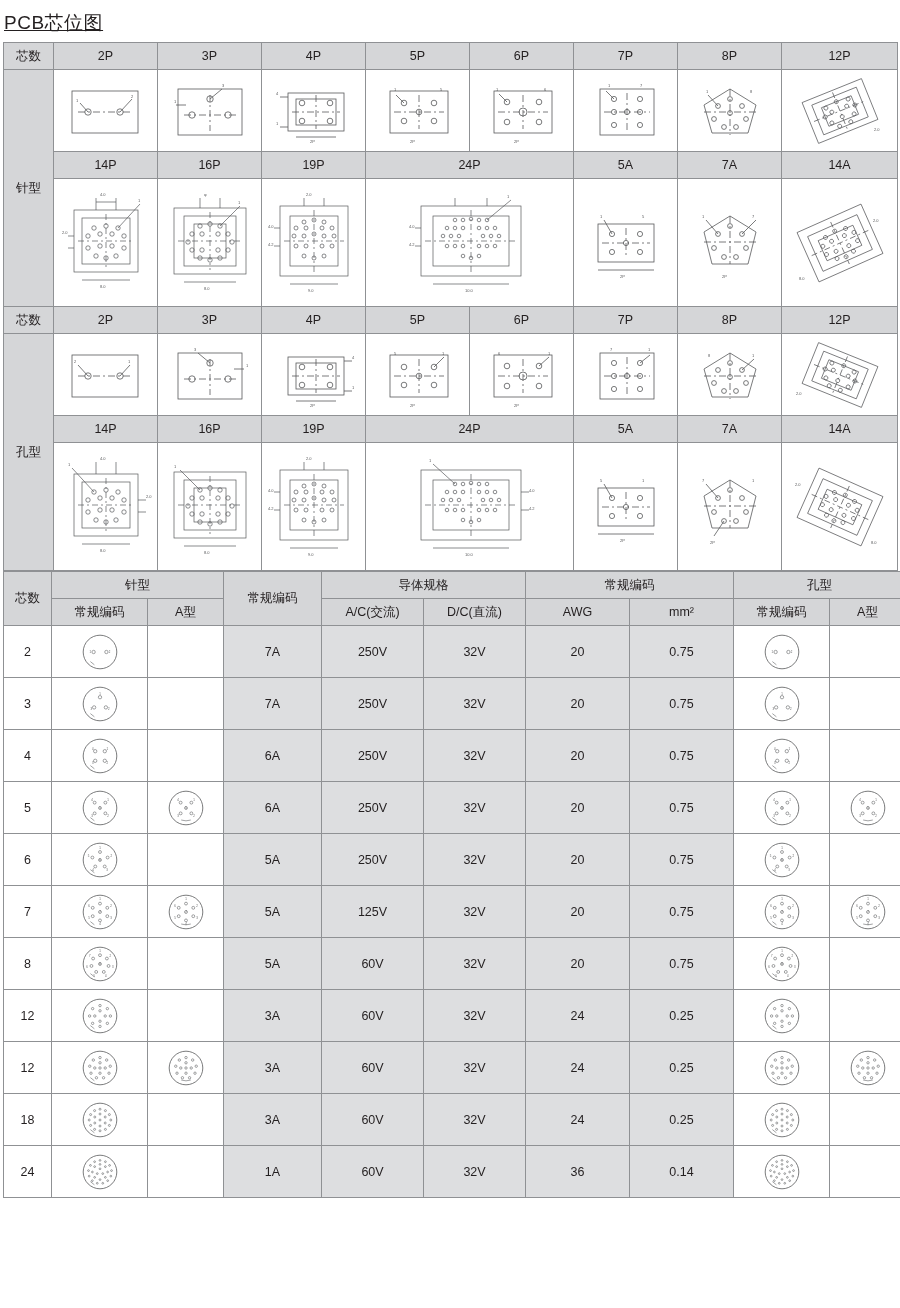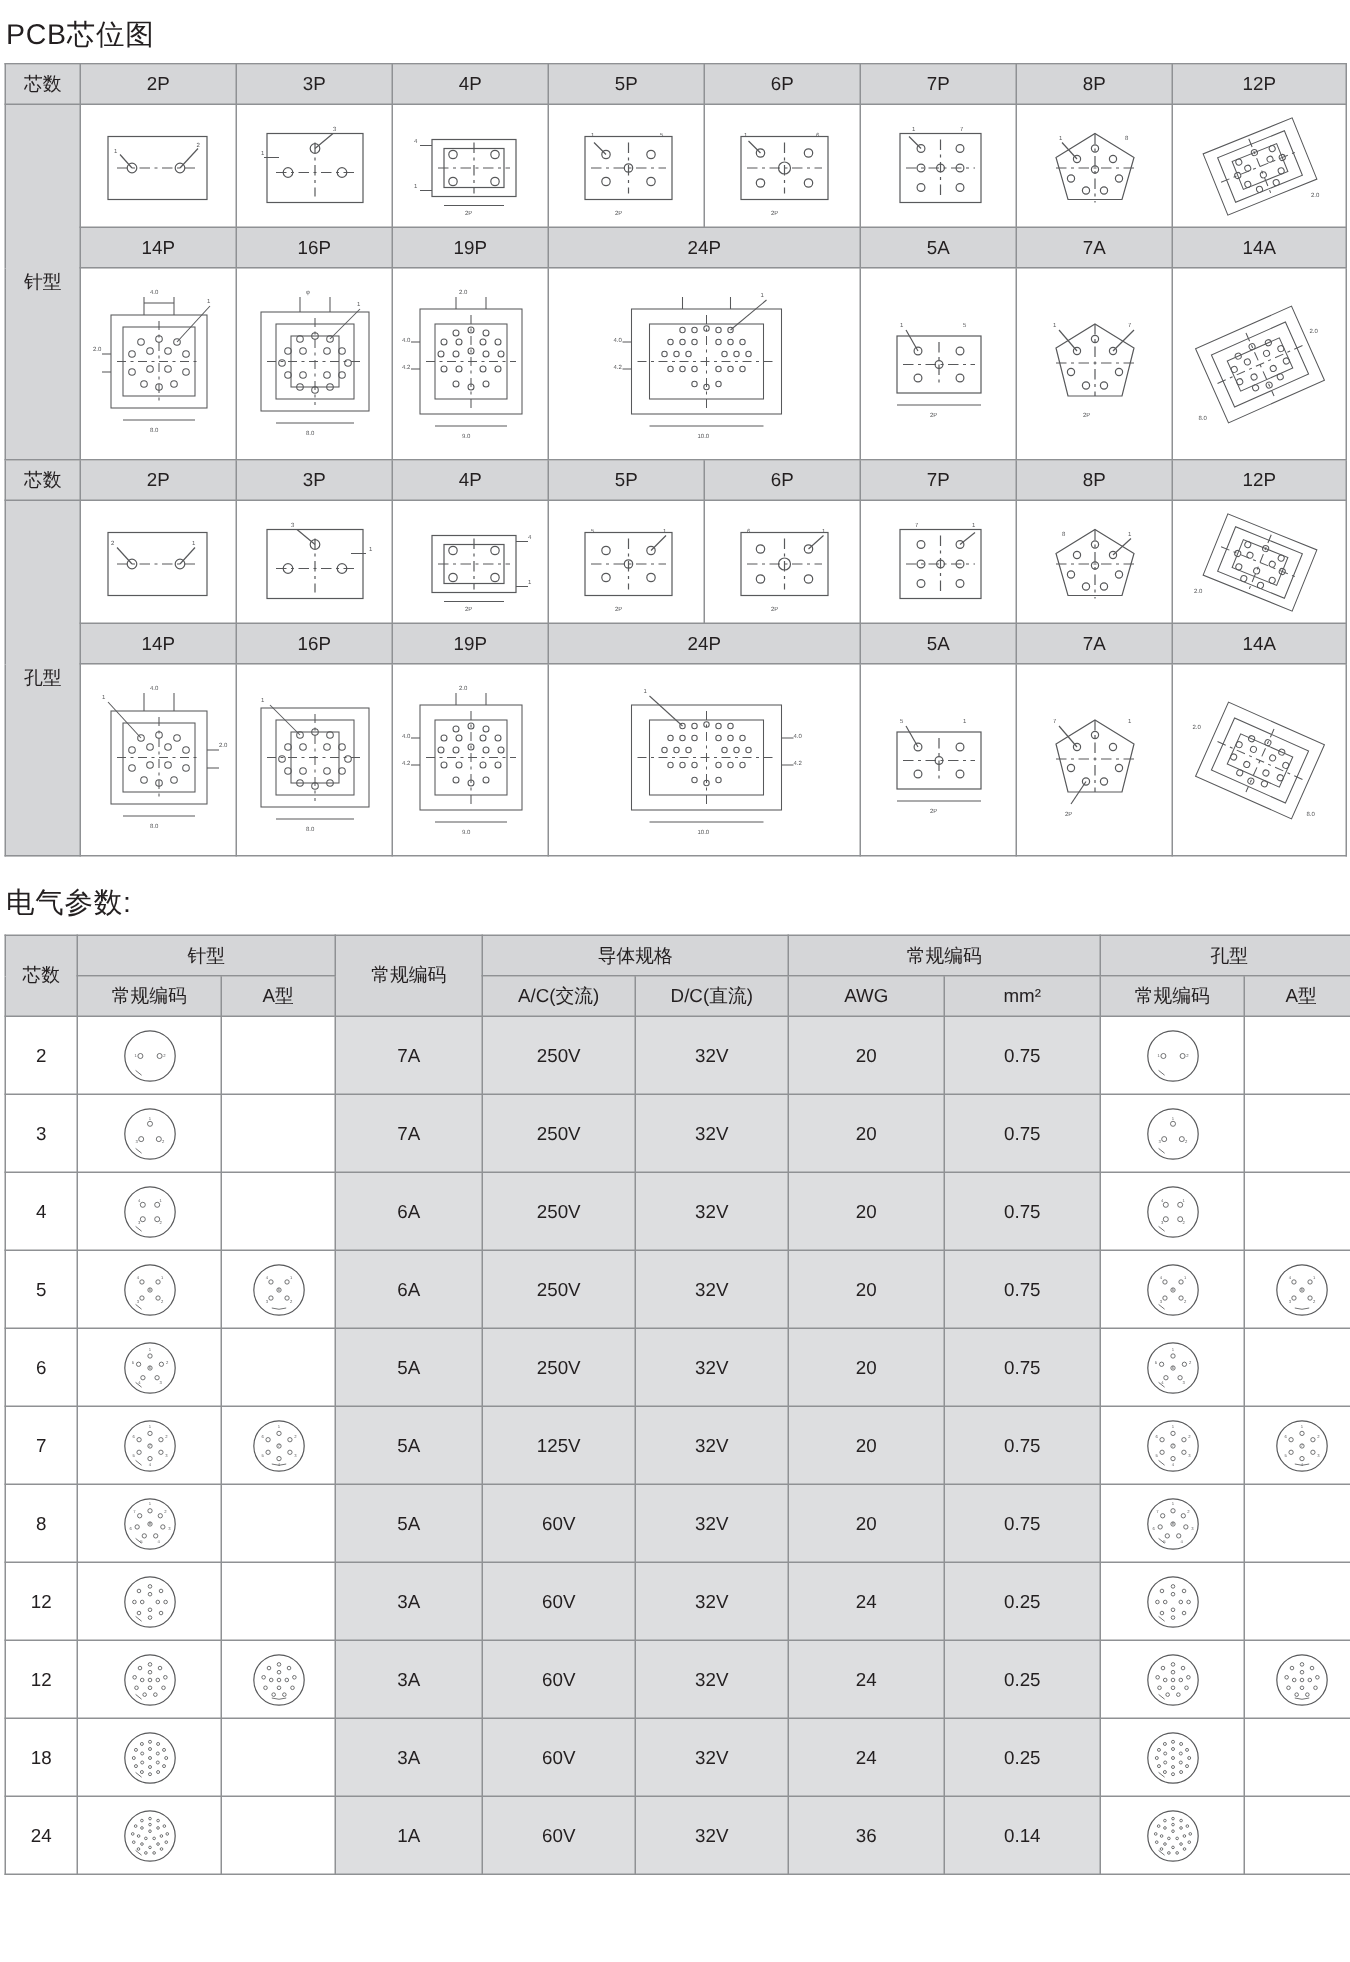--- a/index.html
+++ b/index.html
@@ -11,20 +11,21 @@
     color: #231f20;
   }
   .page { width: 900px; padding: 0 0 10px 0; position: relative; }
 
   h1.section-title {
     font-size: 19px;
     font-weight: 400;
     margin: 10px 0 6px 4px;
     color: #231f20;
     letter-spacing: .5px;
+    text-decoration: underline;
   }
   h2.section-title2 {
     font-size: 19px;
     font-weight: 400;
     margin: 18px 0 8px 4px;
     color: #231f20;
     letter-spacing: .5px;
   }
 
   table.grid {
@@ -1010,21 +1011,20 @@
               <text x="10" y="38">2.0</text>
                   <text x="86" y="96">8.0</text>
             </g>
           </svg>
             </div>
         </td>
       </tr>
     </tbody>
   </table>
 
-  <h2 class="section-title2">电气参数:</h2>
 
   <table class="ep">
     <colgroup>
       <col class="ep-col-core">
         <col class="ep-col-pin">
         <col class="ep-col-pinA">
         <col class="ep-col-cur">
       <col class="ep-col-ac">
         <col class="ep-col-dc">
         <col class="ep-col-awg">

